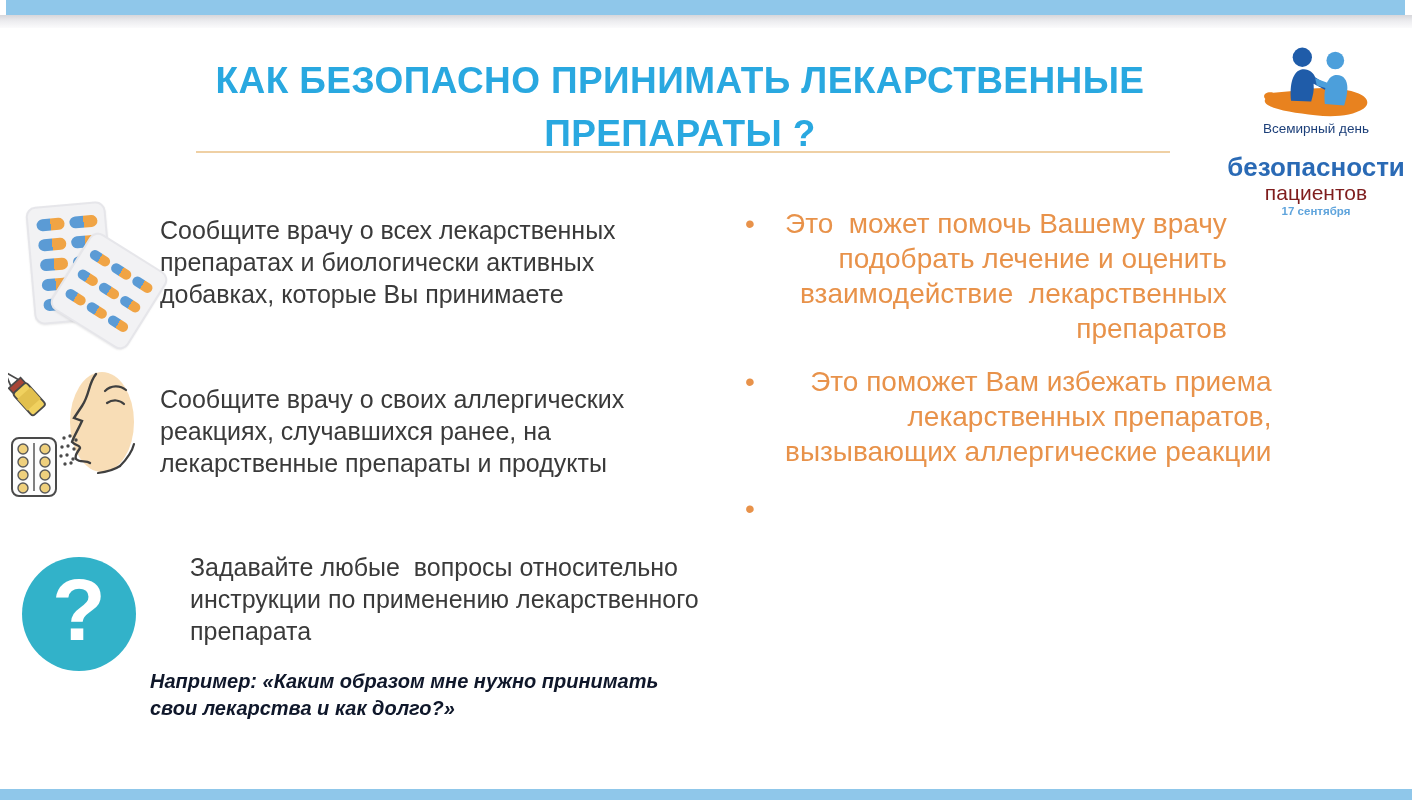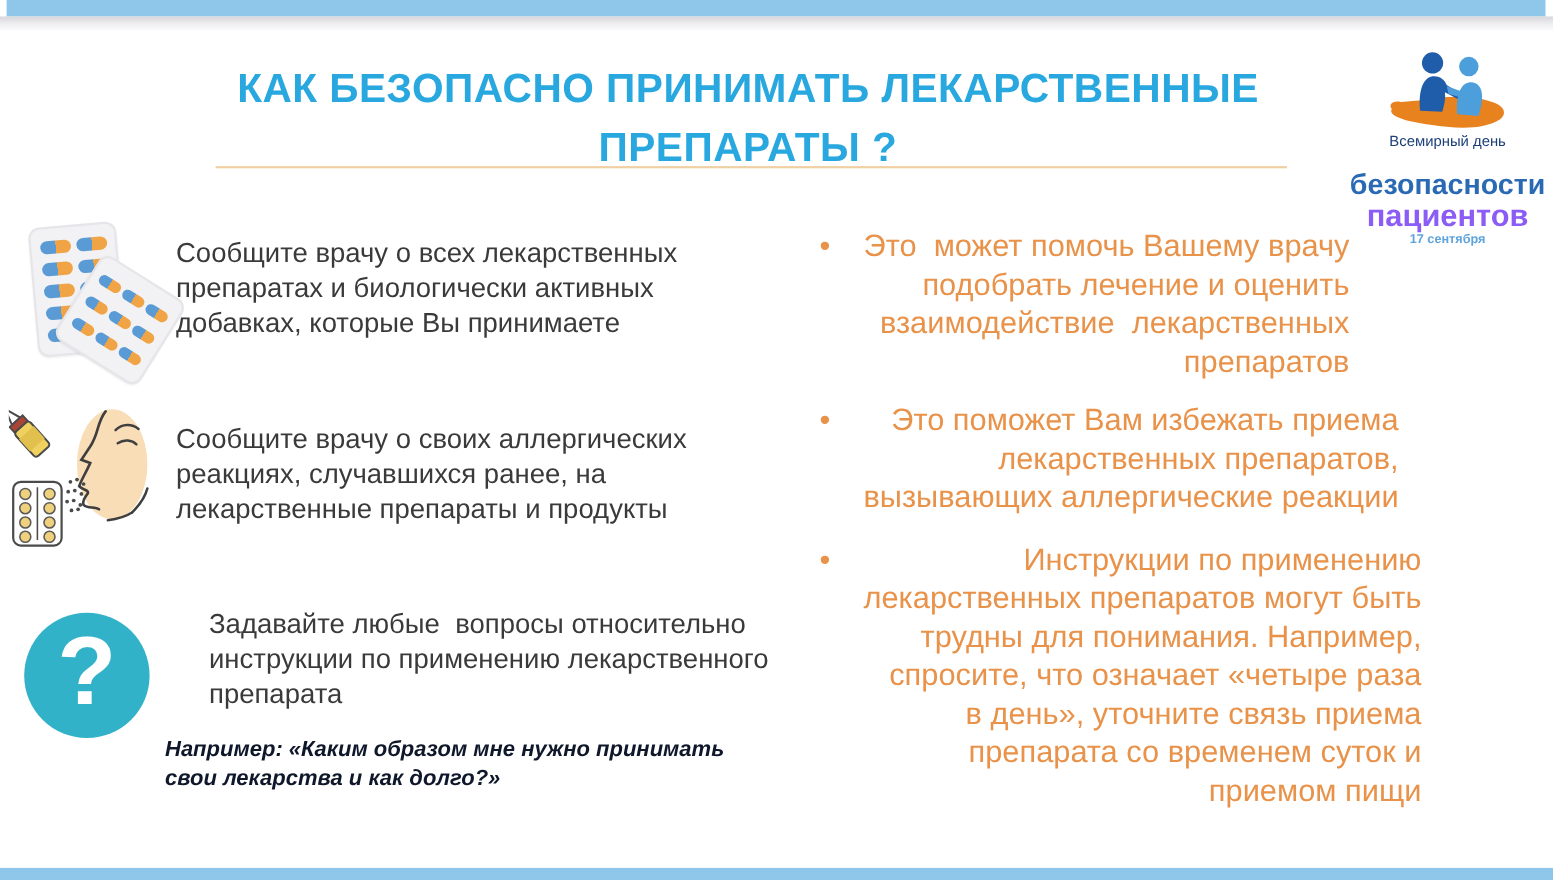--- a/index.html
+++ b/index.html
@@ -23,21 +23,21 @@
     text-align:center; font-size:37px; font-weight:bold; color:#29A8E0;
     line-height:53px; letter-spacing:0.4px;
   }
   .title-underline { position:absolute; top:151px; left:196px; width:974px; height:2px; background:#EFD0A4; }
 
   
   .logo { position:absolute; top:46px; left:1226px; width:180px; text-align:center; line-height:1; }
   .logo svg { display:block; margin:0 auto; }
   .logo-l1 { font-size:13.5px; font-weight:normal; color:#1C3F79; margin-top:2px; }
   .logo-l2 { font-size:26px;   font-weight:bold; color:#2A6AB5; margin-top:18px; }
-  .logo-l3 { font-size:28px;   font-weight:bold; color:#8b5cf6; margin-top:2px; }
+  .logo-l3 { font-size:21px;   font-weight:normal; color:#7f1d1d; margin-top:2px; }
   .logo-l4 { font-size:11.5px; font-weight:bold; color:#5FA4DC; margin-top:3px; }
 
   
   .l-text { position:absolute; margin:0; color:#3A3A3A; font-size:25px; line-height:32px; }
   .l-text-1 { left:160px; top:214px; width:540px; }
   .l-text-2 { left:160px; top:383px; width:555px; }
   .l-text-3 { left:150px; top:551px; width:600px;margin-left:40px; }
   .l-note   { position:absolute; left:150px; top:668px; width:590px; margin:0;
               font-size:20px; line-height:27px; font-style:italic; font-weight:bold; color:#0f172a; }
 
@@ -186,21 +186,14 @@
 препаратов</p>
   </div>
   <div class="rb rb-2">
     <span class="dot">•</span>
     <p class="pre">Это поможет Вам избежать приема
 лекарственных препаратов,
 вызывающих аллергические реакции</p>
   </div>
   <div class="rb rb-3">
     <span class="dot">•</span>
-    <p class="pre">Инструкции по применению
-лекарственных препаратов могут быть
-трудны для понимания. Например,
-спросите, что означает «четыре раза
-в день», уточните связь приема
-препарата со временем суток и
-приемом пищи</p>
   </div>
 </div>
 
 </body></html>

